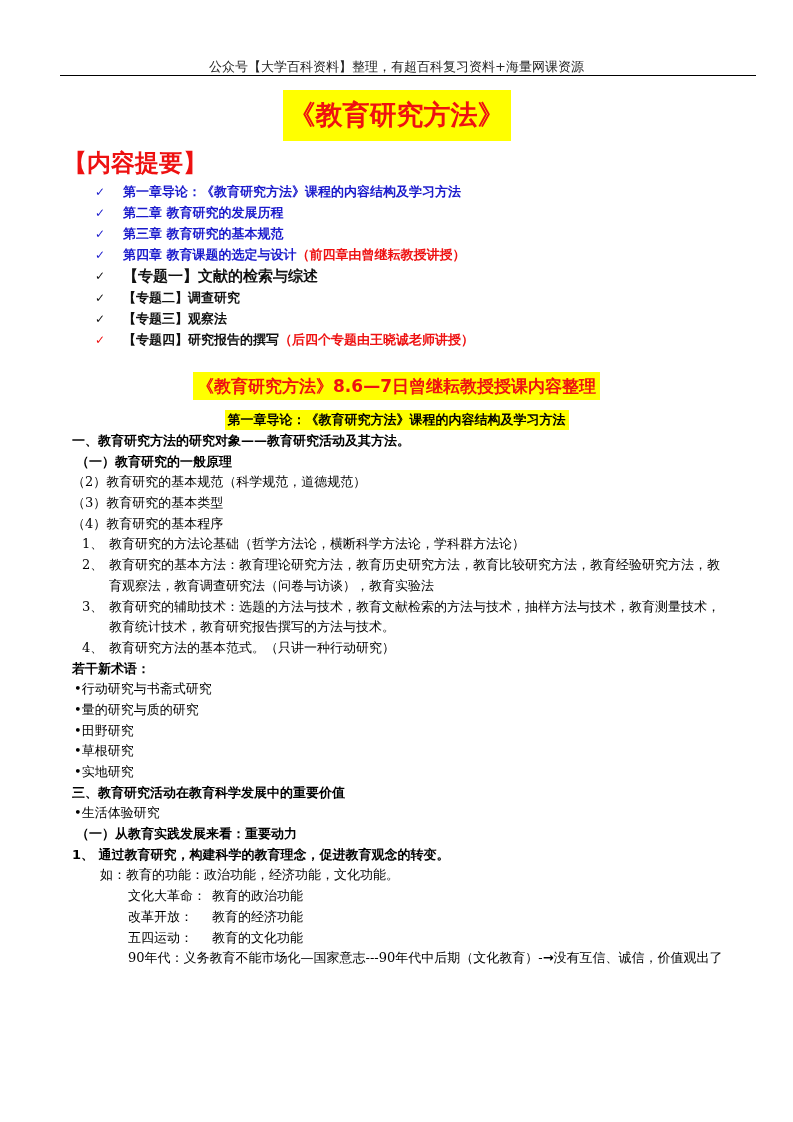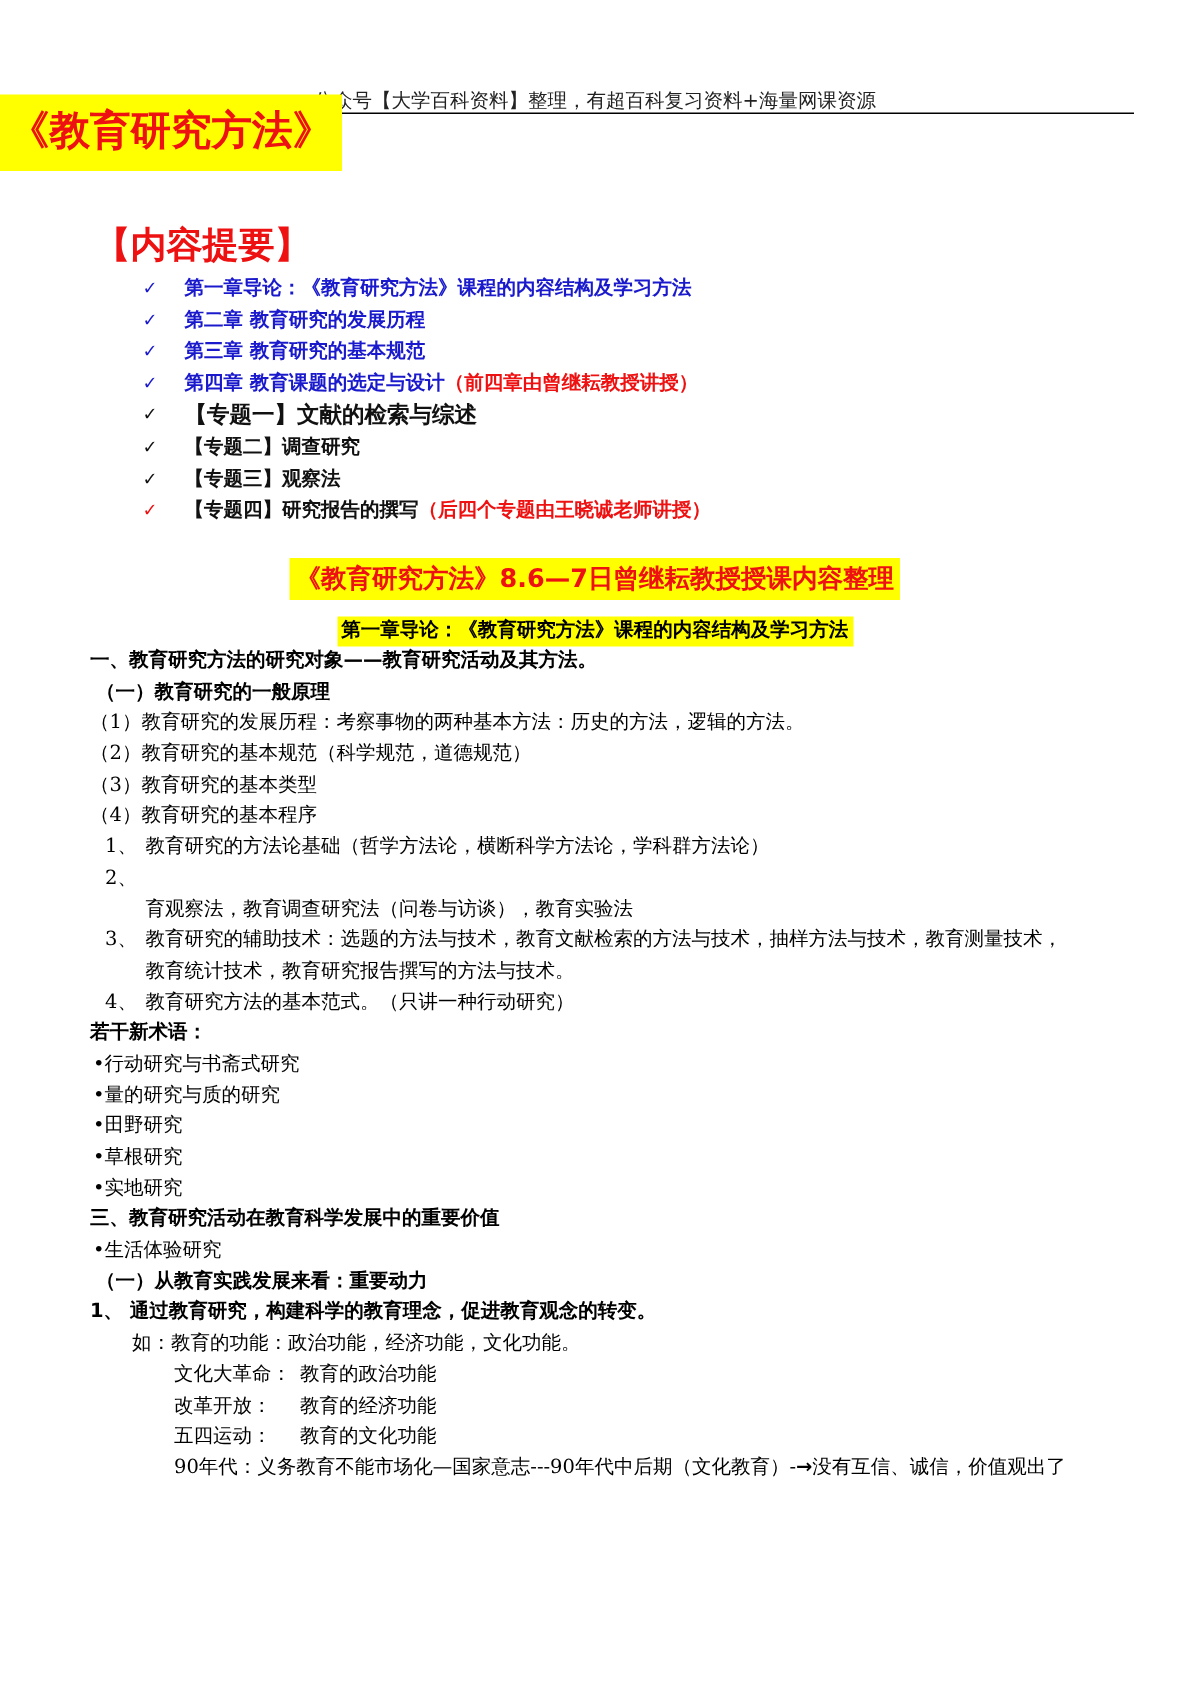--- a/index.html
+++ b/index.html
@@ -7,21 +7,21 @@
     body { position: relative; font-family: "DejaVu Serif", "Liberation Serif", serif; color: #000; }
 
     .header-note {
       position: absolute; top: 58px; left: 0; width: 793px;
       text-align: center; font-size: 13px; color: #222; letter-spacing: 0px;
     }
     .header-rule {
       position: absolute; top: 75px; left: 60px; width: 696px; height: 1px; background: #000;
     }
     .main-title-wrap {
-      position: absolute; top: 63px; left: 0; width: 793px; text-align: left;
+      position: absolute; top: 90px; left: 0; width: 793px; text-align: center;
     }
     .main-title {
       display: inline-block; background: #ffff00; color: #ee1111;
       font-family: "DejaVu Sans", "Liberation Sans", sans-serif;
       font-weight: bold; font-size: 27px; line-height: 50px; padding: 0 6px; height: 51px;
     }
     .summary-heading {
       position: absolute; top: 147px; left: 63px; color: #ee1111;
       font-family: "DejaVu Sans", "Liberation Sans", sans-serif;
       font-weight: bold; font-size: 24px;
@@ -45,21 +45,21 @@
       font-size: 17px; line-height: 28px; padding: 0 4px;
     }
     .chapter-title-wrap { position: absolute; top: 409px; left: 0; width: 793px; text-align: center; }
     .chapter-title {
       display: inline-block; background: #ffff00; color: #000; font-weight: bold;
       font-family: "DejaVu Sans", "Liberation Sans", sans-serif;
       font-size: 13px; line-height: 20px; padding: 0 3px;
     }
 
     .body { position: absolute; top: 431px; left: 60px; width: 700px; font-size: 13px; }
-    .line { height: 20.7px; line-height: 20.7px; white-space: nowrap; }
+    .line { height: 20.7px; line-height: 20.7px; white-space: nowrap; margin-left: 12px; }
     .b { font-weight: bold; font-family: "DejaVu Sans", "Liberation Sans", sans-serif; }
     .ind1 { padding-left: 4px; }
     .numitem { display: flex; }
     .numitem .num { width: 37px; padding-left: 10px; flex-shrink: 0; }
     .cont { padding-left: 37px; }
     .bullet { padding-left: 2px; }
     .ind-eg { padding-left: 28px; }
     .ind-eg2 { padding-left: 56px; }
     .tab { display: inline-block; width: 84px; }
     .arrow { font-family: "DejaVu Sans", sans-serif; font-weight: bold; }
@@ -117,31 +117,31 @@
   <span class="section-title">《教育研究方法》8.6—7日曾继耘教授授课内容整理</span>
 </div>
 
 <div class="chapter-title-wrap">
   <span class="chapter-title">第一章导论：《教育研究方法》课程的内容结构及学习方法</span>
 </div>
 
 <div class="body">
   <div class="line b">一、教育研究方法的研究对象——教育研究活动及其方法。</div>
   <div class="line b ind1">（一）教育研究的一般原理</div>
-  <div class="line">（1）教育研究的发展历程：考察事物的两种基本方法：历史的方法，逻辑的方法。</div>
   <div class="line">（2）教育研究的基本规范（科学规范，道德规范）</div>
   <div class="line">（3）教育研究的基本类型</div>
   <div class="line">（4）教育研究的基本程序</div>
 
   <div class="line numitem">
     <span class="num">1、</span>
     <span>教育研究的方法论基础（哲学方法论，横断科学方法论，学科群方法论）</span>
   </div>
   <div class="line numitem">
     <span class="num">2、</span>
+    <span>教育研究的基本方法：教育理论研究方法，教育历史研究方法，教育比较研究方法，教育经验研究方法，教</span>
   </div>
   <div class="line cont">育观察法，教育调查研究法（问卷与访谈），教育实验法</div>
   <div class="line numitem">
     <span class="num">3、</span>
     <span>教育研究的辅助技术：选题的方法与技术，教育文献检索的方法与技术，抽样方法与技术，教育测量技术，</span>
   </div>
   <div class="line cont">教育统计技术，教育研究报告撰写的方法与技术。</div>
   <div class="line numitem">
     <span class="num">4、</span>
     <span>教育研究方法的基本范式。（只讲一种行动研究）</span>

